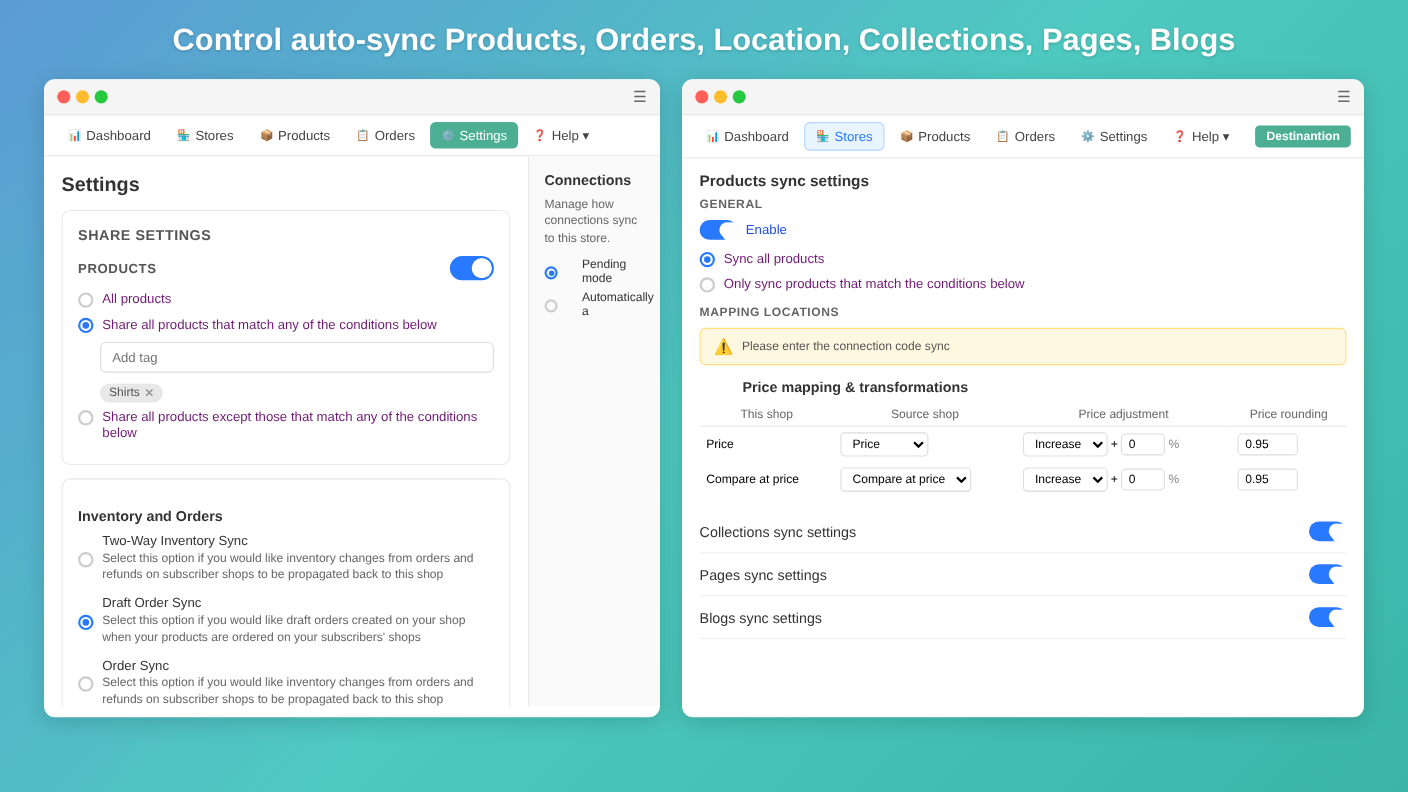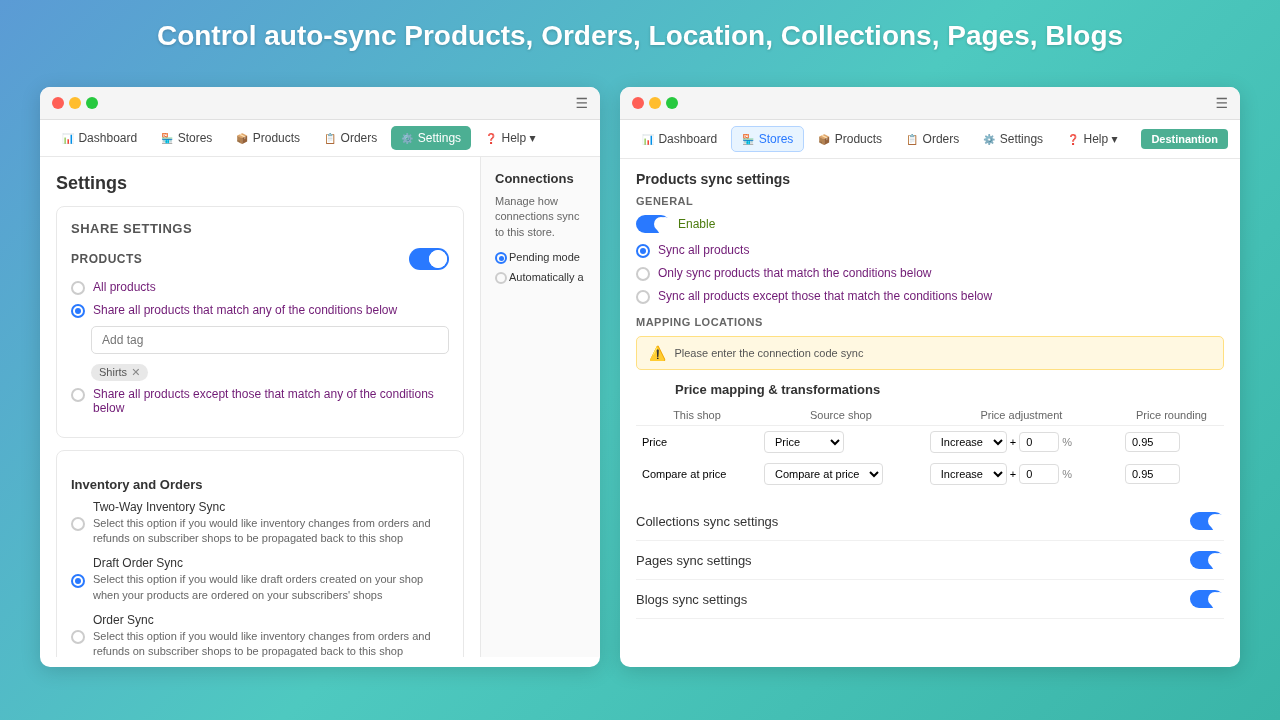--- a/index.html
+++ b/index.html
@@ -13,21 +13,21 @@
       flex-direction: column;
       align-items: center;
       justify-content: flex-start;
       padding: 20px;
     }
     .hero-title {
       color: white;
       font-size: 28px;
       font-weight: 700;
       text-align: center;
-      margin-bottom: 35px;
+      margin-bottom: 20px;
       text-shadow: 0 1px 3px rgba(0,0,0,0.2);
     }
     .panels-container {
       display: flex;
       gap: 20px;
       width: 100%;
       max-width: 1200px;
     }
     .panel {
       background: white;
@@ -194,21 +194,21 @@
       margin-bottom: 8px;
     }
     .connections-text {
       font-size: 11px;
       color: #666;
       line-height: 1.4;
     }
     .pending-mode {
       display: flex;
       align-items: center;
-      gap: 2px;
+      gap: 22px;
       font-size: 12px;
       color: #333;
       margin-top: 8px;
     }
 
     
     .section-header {
       font-size: 13px;
       font-weight: 600;
       color: #333;
@@ -252,21 +252,21 @@
       text-transform: uppercase;
       letter-spacing: 0.5px;
       margin-bottom: 8px;
     }
     .enable-row {
       display: flex;
       align-items: center;
       gap: 8px;
       margin-bottom: 10px;
     }
-    .enable-label { font-size: 12px; color: #4d7c0f; }
+    .enable-label { font-size: 12px; color: #1d4ed8; }
 
     .warning-box {
       background: #fff8e1;
       border: 1px solid #ffe082;
       border-radius: 5px;
       padding: 8px 12px;
       display: flex;
       align-items: center;
       gap: 8px;
       font-size: 11px;
@@ -535,24 +535,20 @@
           <span class="enable-label">Enable</span>
         </div>
 
         <div class="radio-option">
           <div class="radio-circle selected"></div>
           <span>Sync all products</span>
         </div>
         <div class="radio-option">
           <div class="radio-circle"></div>
           <span>Only sync products that match the conditions below</span>
-        </div>
-        <div class="radio-option">
-          <div class="radio-circle"></div>
-          <span>Sync all products except those that match the conditions below</span>
         </div>
       </div>
 
       <div style="margin-bottom:12px;">
         <div class="sub-title">MAPPING LOCATIONS</div>
         <div class="warning-box">
           <span class="warn-icon">⚠️</span>
           <span>Please enter the connection code sync</span>
         </div>
       </div>

